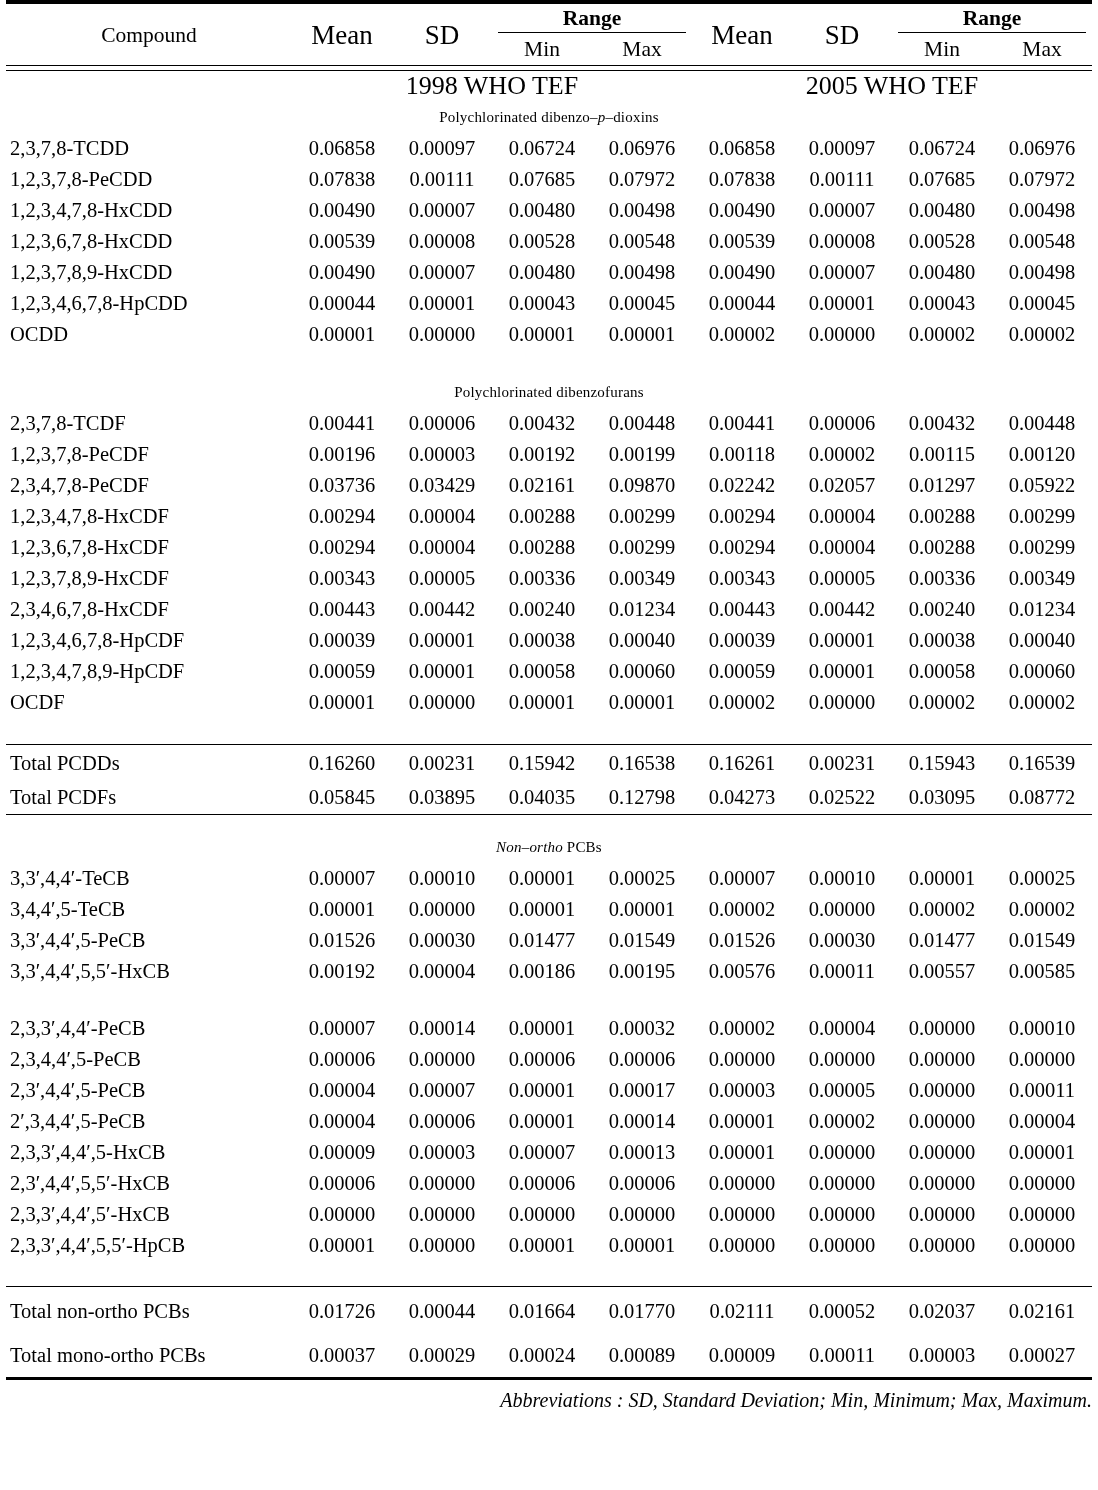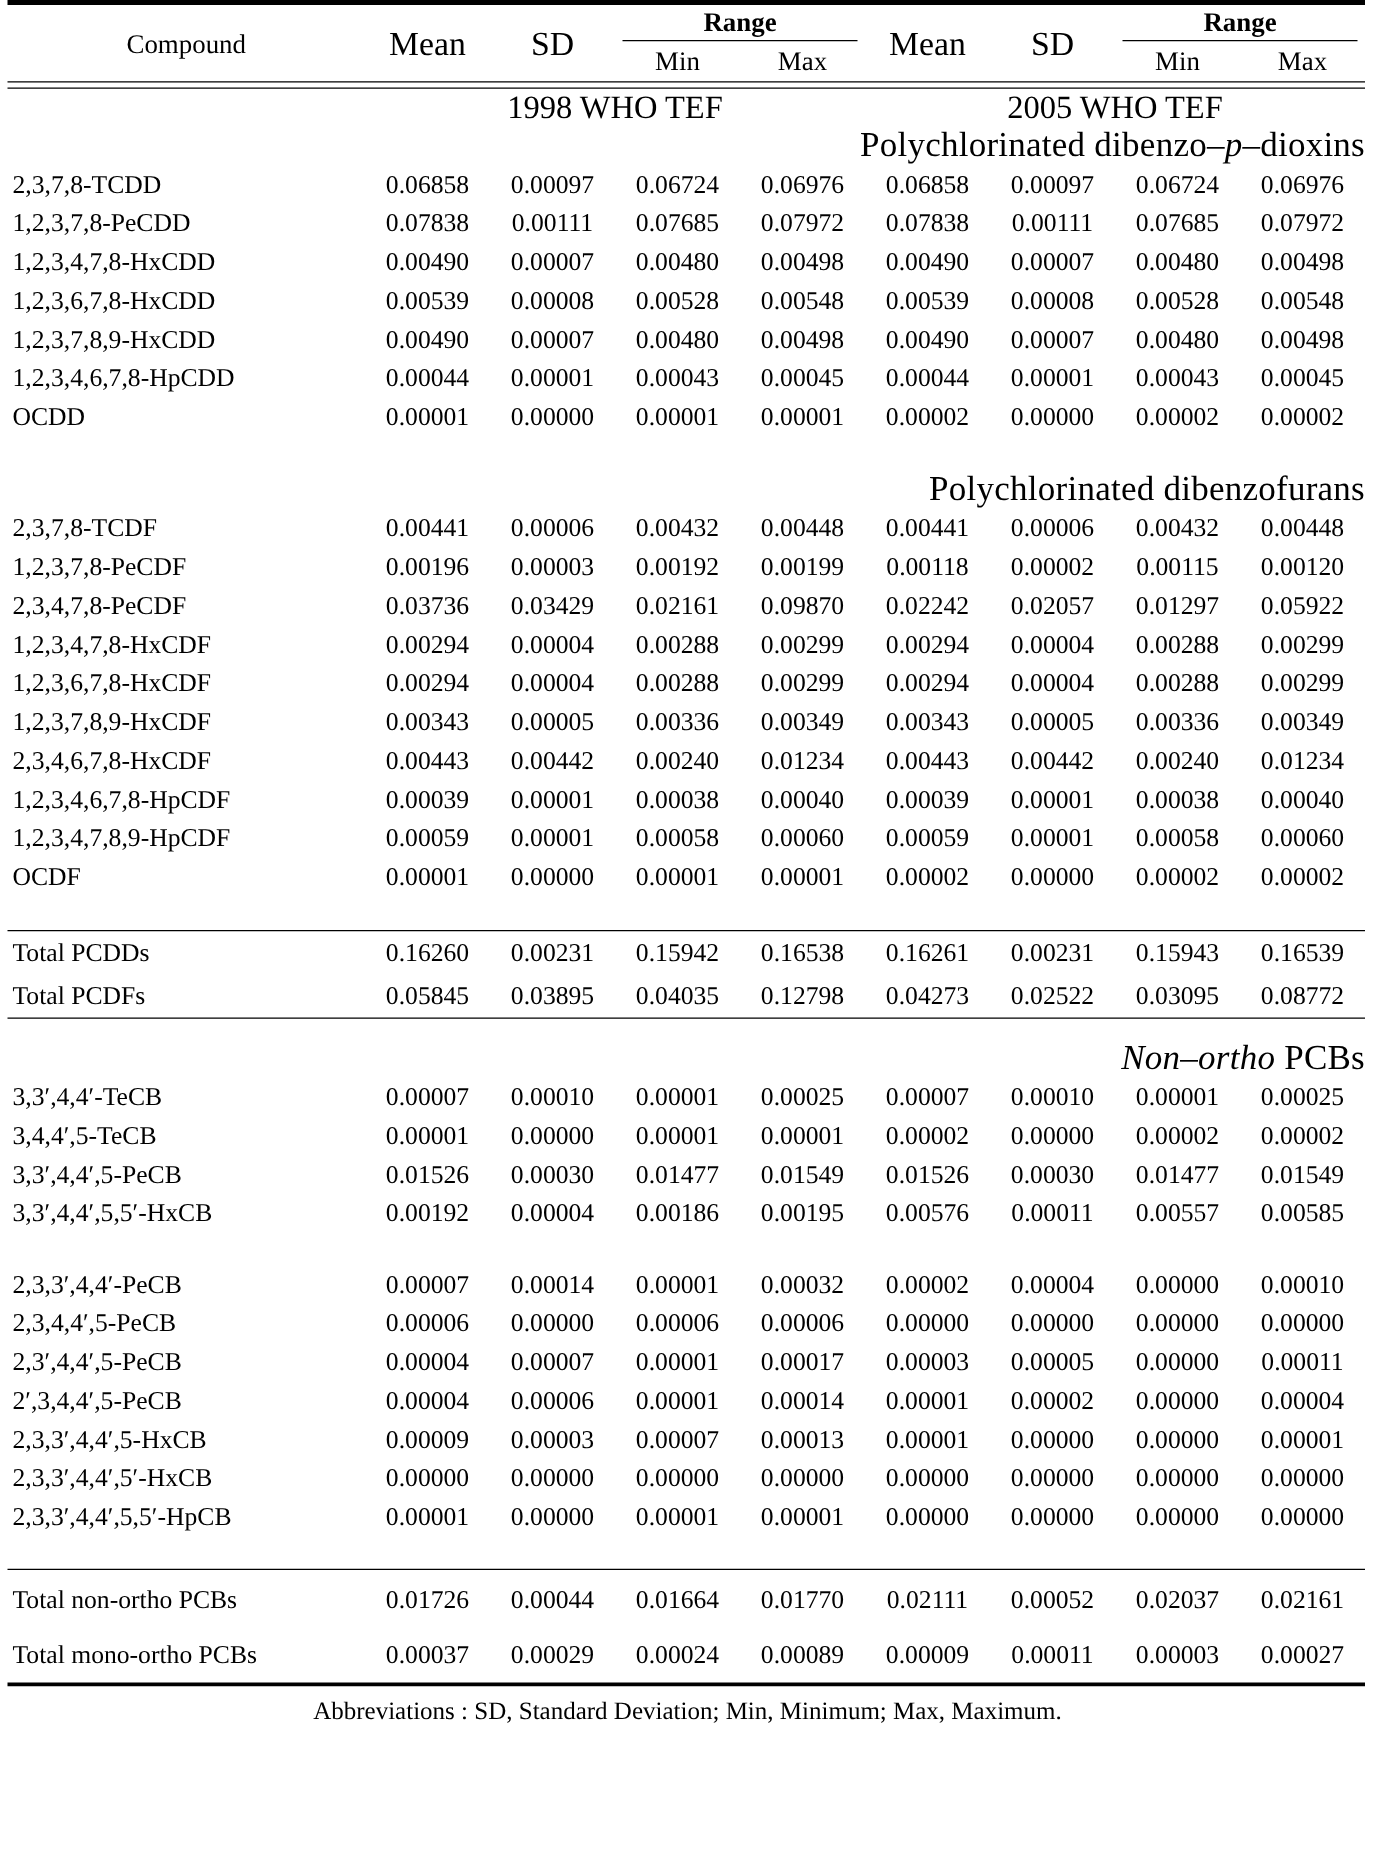--- a/index.html
+++ b/index.html
@@ -71,34 +71,35 @@
   .meansd { font-size: 27px; }
 
   
   .tefrow td { text-align: center; font-size: 26px; padding-top: 3px; padding-bottom: 1px; }
 
   
   .drow td { height: 31px; line-height: 31px; font-size: 20.5px; }
   .drow td.name { text-align: left; padding-left: 4px; }
   .drow td.num  { text-align: center; }
 
-  .grouprow td { height: 32px; line-height: 32px; font-size: 28px; text-align: right; padding-left: 4px; letter-spacing: .2px; font-family: Liberation Serif, serif; }
+  .grouprow td { height: 32px; line-height: 32px; font-size: 15px; text-align: center; padding-left: 4px; letter-spacing: .2px; font-family: Liberation Serif, serif; }
   .grouprow td i { font-style: italic; }
 
   .spacer td { height: 26px; line-height: 26px; font-size: 0; }
   .spacer-sm td { height: 14px; line-height: 14px; font-size: 0; }
 
   .totrow td { height: 34px; line-height: 34px; }
   .bigtot td { height: 44px; line-height: 44px; }
 
   .footnote {
     margin: 7px 6px 0 8px;
     font-size: 20px;
-    text-align: center;
+    text-align: right;
     line-height: 1.2;
+    font-style: italic;
   }
 </style>
 </head>
 <body>
 
 <div class="sheet">
 
   <table class="tbl">
     <colgroup>
       <col class="c-name">
@@ -475,20 +476,31 @@
           <td class="num">0.00009</td>
           <td class="num">0.00003</td>
           <td class="num">0.00007</td>
           <td class="num">0.00013</td>
           <td class="num">0.00001</td>
           <td class="num">0.00000</td>
           <td class="num">0.00000</td>
           <td class="num">0.00001</td>
         </tr>
         <tr class="drow ">
+          <td class="name">2,3′,4,4′,5,5′‐HxCB</td>
+          <td class="num">0.00006</td>
+          <td class="num">0.00000</td>
+          <td class="num">0.00006</td>
+          <td class="num">0.00006</td>
+          <td class="num">0.00000</td>
+          <td class="num">0.00000</td>
+          <td class="num">0.00000</td>
+          <td class="num">0.00000</td>
+        </tr>
+        <tr class="drow ">
           <td class="name">2,3,3′,4,4′,5′‐HxCB</td>
           <td class="num">0.00000</td>
           <td class="num">0.00000</td>
           <td class="num">0.00000</td>
           <td class="num">0.00000</td>
           <td class="num">0.00000</td>
           <td class="num">0.00000</td>
           <td class="num">0.00000</td>
           <td class="num">0.00000</td>
         </tr>

